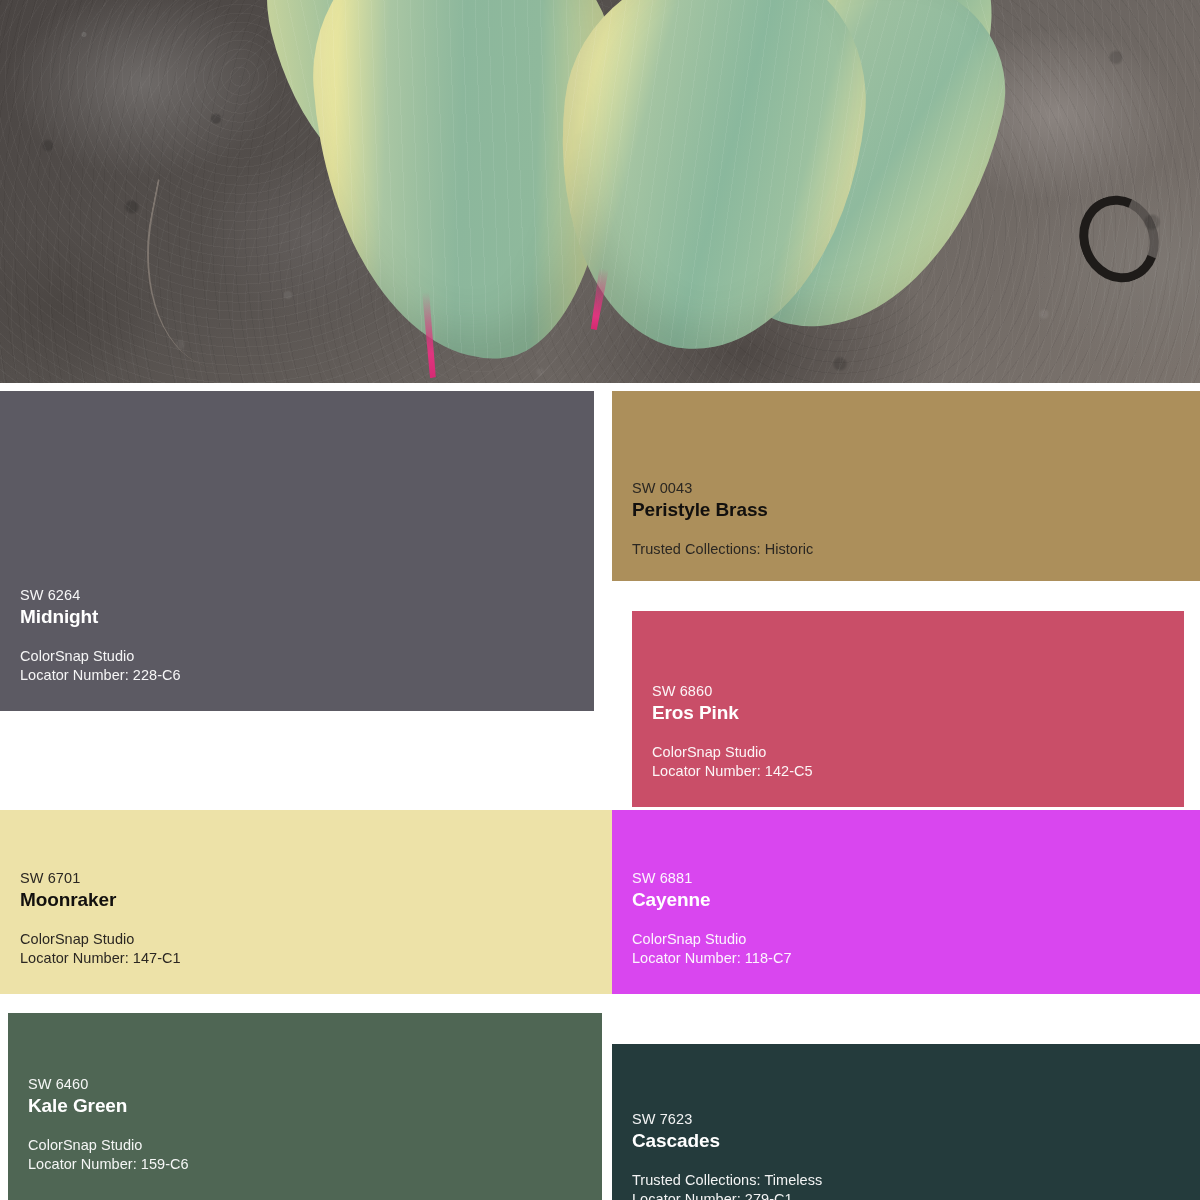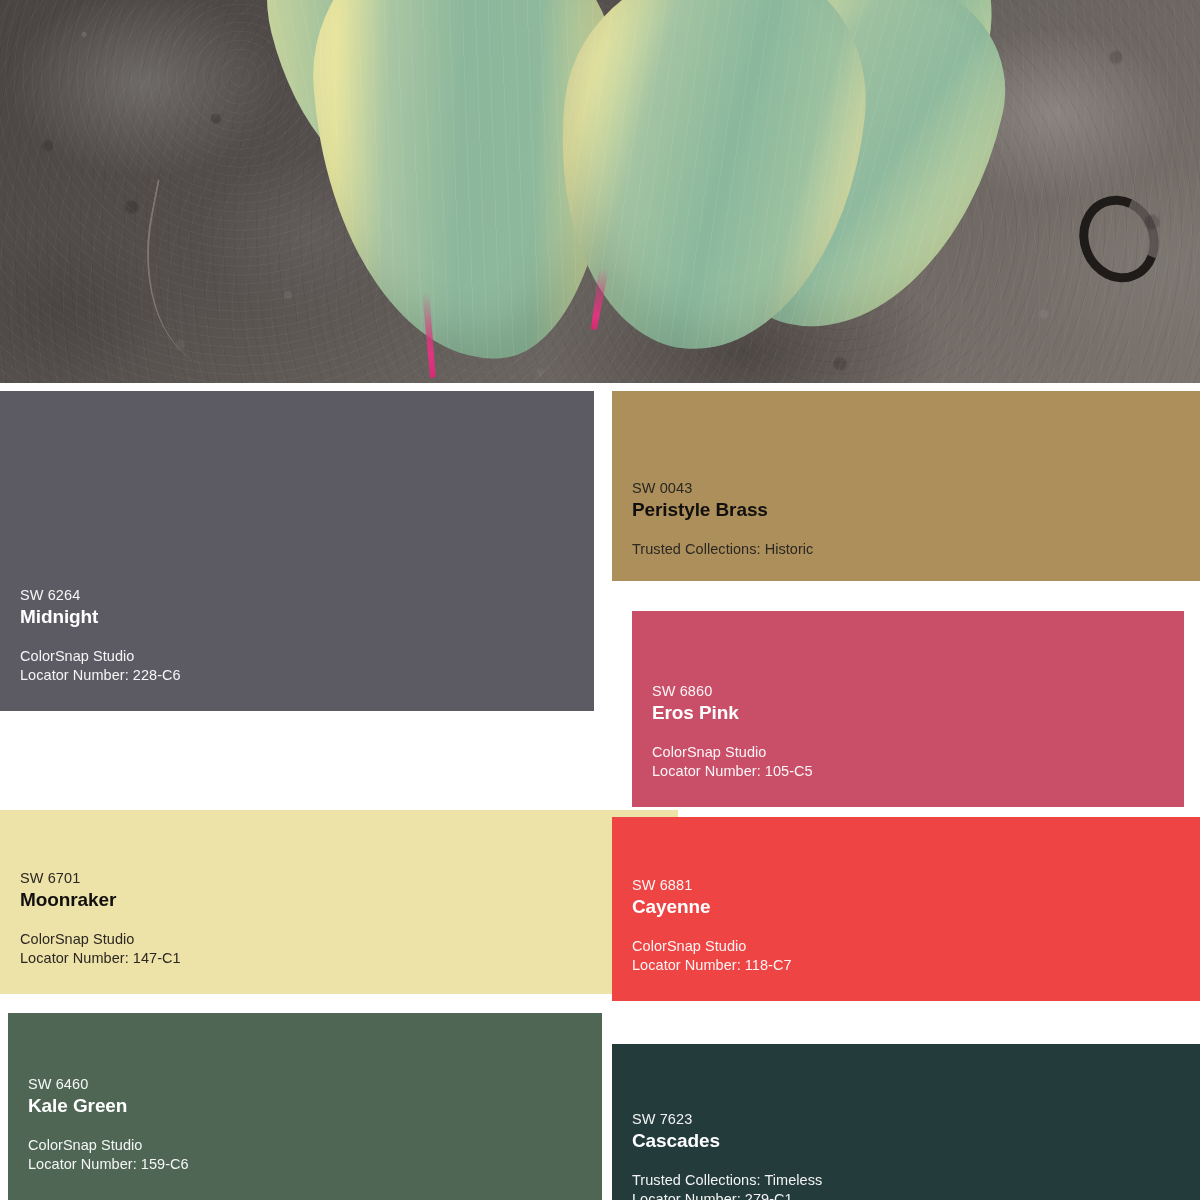--- a/index.html
+++ b/index.html
@@ -242,37 +242,37 @@
         </div>
       </div>
     </div>
 
     <div class="card card-pink on-dark" style="background-color: rgb(201, 78, 104);">
       <div class="card-inner">
         <div class="sw-code">SW 6860</div>
         <div class="sw-name">Eros Pink</div>
         <div class="sw-meta">
           <div>ColorSnap Studio</div>
-          <div>Locator Number: 105-C5</div>
+          <div>Locator Number: 142-C5</div>
         </div>
       </div>
     </div>
 
     <div class="card card-moon on-light" style="background-color: rgb(237, 226, 168);">
       <div class="card-inner">
         <div class="sw-code">SW 6701</div>
         <div class="sw-name">Moonraker</div>
         <div class="sw-meta">
           <div>ColorSnap Studio</div>
           <div>Locator Number: 147-C1</div>
         </div>
       </div>
     </div>
 
-    <div class="card card-cayenne on-dark" style="background-color: #ef4444; margin-top: 7px;">
+    <div class="card card-cayenne on-dark" style="background-color: #d946ef;">
       <div class="card-inner">
         <div class="sw-code">SW 6881</div>
         <div class="sw-name">Cayenne</div>
         <div class="sw-meta">
           <div>ColorSnap Studio</div>
           <div>Locator Number: 118-C7</div>
         </div>
       </div>
     </div>
 

